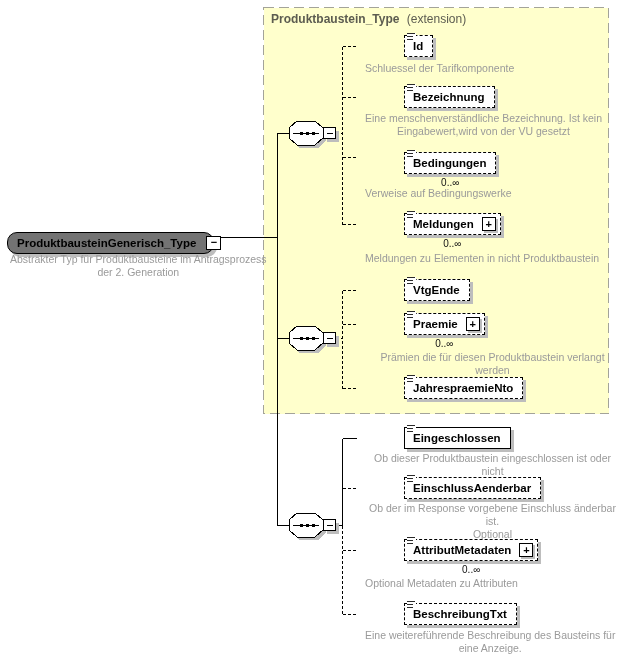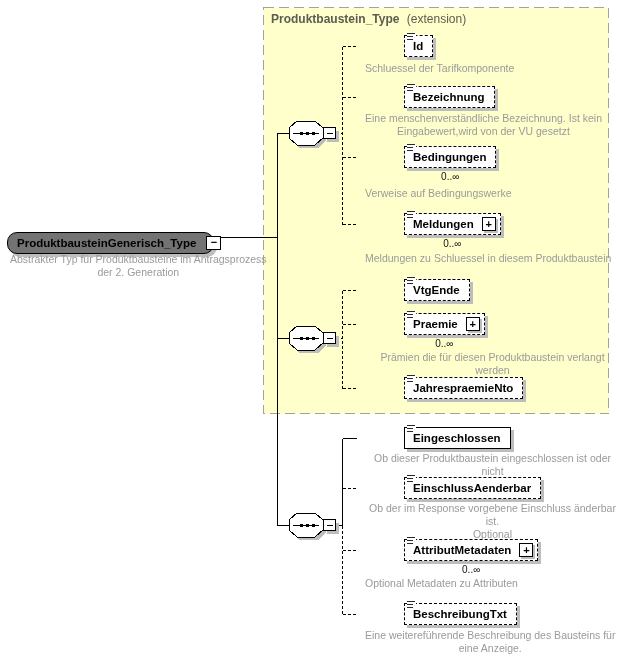--- a/index.html
+++ b/index.html
@@ -153,38 +153,38 @@
 
   <div class="el" style="top:86px">
     <div class="elbox">
         <span class="glyph"></span>
         <span>Bezeichnung</span>
       </div>
   </div>
   <div class="ann" style="top:112px">Eine menschenverständliche Bezeichnung. Ist kein
 Eingabewert,wird von der VU gesetzt</div>
 
-  <div class="el" style="top:146px">
+  <div class="el" style="top:152px">
     <div class="elbox">
         <span class="glyph"></span>
         <span>Bedingungen</span>
       </div>
     <div class="occurs">0..∞</div>
   </div>
   <div class="ann" style="top:187px">Verweise auf Bedingungswerke</div>
 
   <div class="el" style="top:213px">
     <div class="elbox">
         <span class="glyph"></span>
         <span>Meldungen</span>
         <span class="pbox">+</span>
       </div>
     <div class="occurs">0..∞</div>
   </div>
-  <div class="ann" style="top:252px">Meldungen zu Schluessel in diesem Produktbaustein</div>
+  <div class="ann" style="top:252px">Meldungen zu Elementen in nicht Produktbaustein</div>
 
   <div class="el" style="top:279px">
     <div class="elbox">
         <span class="glyph"></span>
         <span>VtgEnde</span>
       </div>
   </div>
 
   <div class="el" style="top:313px">
     <div class="elbox">

